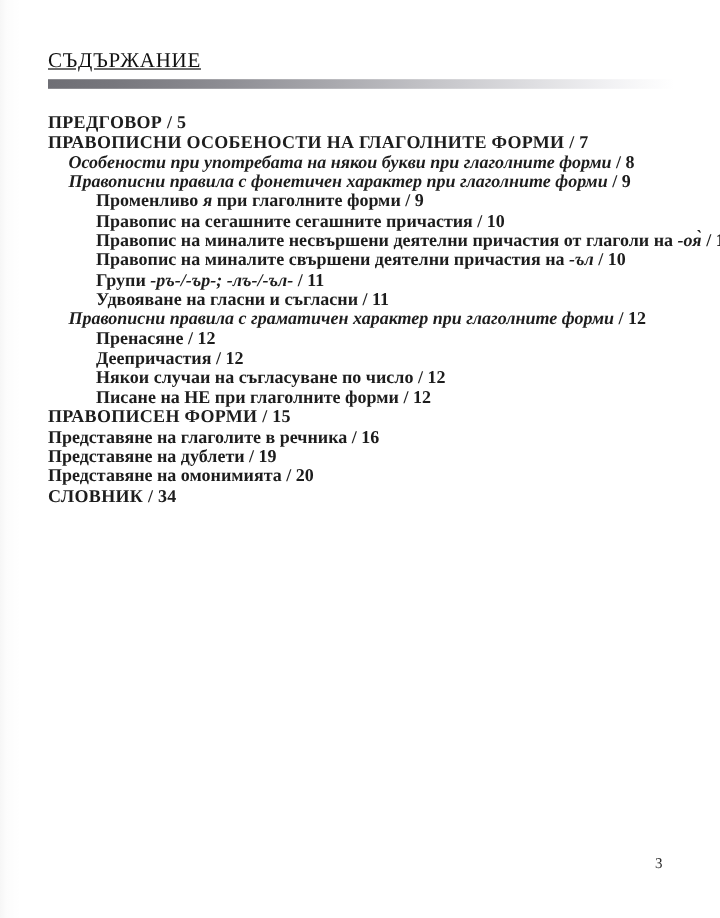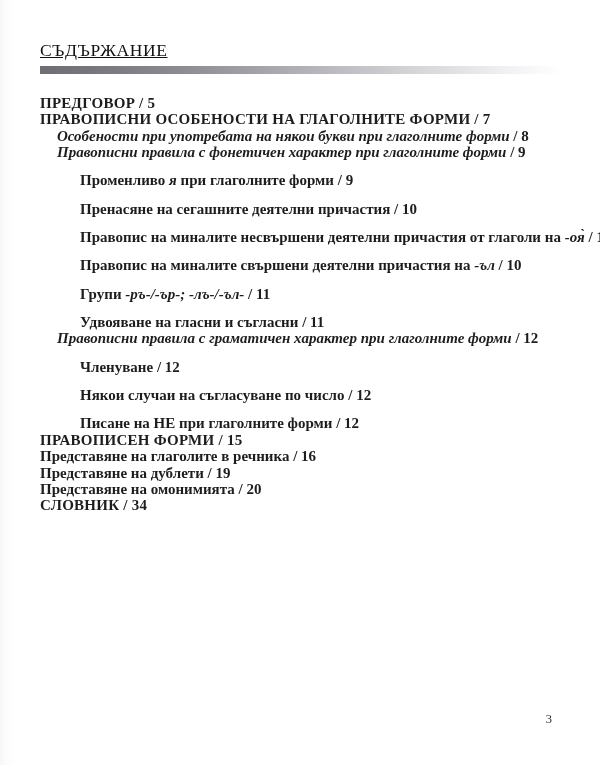--- a/index.html
+++ b/index.html
@@ -74,21 +74,21 @@
     white-space: nowrap;
     color: #1d1d1d;
     font-weight: bold;
   }
 
   
   .lvl-0 { margin-left: 0px; }
   
   .lvl-0.ital { margin-left: 17px; }
   
-  .lvl-1 { margin-left: 40px; margin-top: 12px; }
+  .lvl-1 { margin-left: 40px; }
 
   .toc-entry.ital { font-style: italic; }
 
   .toc-entry .txt { }
   .toc-entry .em  { font-style: italic; }
 
   .toc-entry .sep { font-style: normal; }
   .toc-entry .pg  { font-style: normal; }
 
   
@@ -111,27 +111,28 @@
   <h1 id="toc-heading">СЪДЪРЖАНИЕ</h1>
 
   <div id="heading-rule"></div>
 
   <ul id="toc-list">
       <li class="toc-entry lvl-0 caps"><span class="txt">ПРЕДГОВОР</span><span class="sep"> / </span><span class="pg">5</span></li>
       <li class="toc-entry lvl-0 caps"><span class="txt">ПРАВОПИСНИ ОСОБЕНОСТИ НА ГЛАГОЛНИТЕ ФОРМИ</span><span class="sep"> / </span><span class="pg">7</span></li>
       <li class="toc-entry lvl-0 ital"><span class="txt">Особености при употребата на някои букви при глаголните форми</span><span class="sep"> / </span><span class="pg">8</span></li>
       <li class="toc-entry lvl-0 ital"><span class="txt">Правописни правила с фонетичен характер при глаголните форми</span><span class="sep"> / </span><span class="pg">9</span></li>
       <li class="toc-entry lvl-1"><span class="txt">Променливо <span class="em">я</span> при глаголните форми</span><span class="sep"> / </span><span class="pg">9</span></li>
-      <li class="toc-entry lvl-1"><span class="txt">Пренасяне на сегашните деятелни причастия</span><span class="sep"> / </span><span class="pg">10</span></li>
+      <li class="toc-entry lvl-1"><span class="txt">Правопис на сегашните сегашните причастия</span><span class="sep"> / </span><span class="pg">10</span></li>
       <li class="toc-entry lvl-1"><span class="txt">Правопис на миналите несвършени деятелни причастия от глаголи на <span class="em">-оя̀</span></span><span class="sep"> / </span><span class="pg">10</span></li>
       <li class="toc-entry lvl-1"><span class="txt">Правопис на миналите свършени деятелни причастия на <span class="em">-ъл</span></span><span class="sep"> / </span><span class="pg">10</span></li>
       <li class="toc-entry lvl-1"><span class="txt">Групи <span class="em">-ръ-/-ър-; -лъ-/-ъл-</span></span><span class="sep"> / </span><span class="pg">11</span></li>
       <li class="toc-entry lvl-1"><span class="txt">Удвояване на гласни и съгласни</span><span class="sep"> / </span><span class="pg">11</span></li>
       <li class="toc-entry lvl-0 ital"><span class="txt">Правописни правила с граматичен характер при глаголните форми</span><span class="sep"> / </span><span class="pg">12</span></li>
-      <li class="toc-entry lvl-1"><span class="txt">Членуване</span><span class="sep"> / </span><span class="pg">12</span></li>
+      <li class="toc-entry lvl-1"><span class="txt">Пренасяне</span><span class="sep"> / </span><span class="pg">12</span></li>
+      <li class="toc-entry lvl-1"><span class="txt">Деепричастия</span><span class="sep"> / </span><span class="pg">12</span></li>
       <li class="toc-entry lvl-1"><span class="txt">Някои случаи на съгласуване по число</span><span class="sep"> / </span><span class="pg">12</span></li>
       <li class="toc-entry lvl-1"><span class="txt">Писане на НЕ при глаголните форми</span><span class="sep"> / </span><span class="pg">12</span></li>
       <li class="toc-entry lvl-0 caps"><span class="txt">ПРАВОПИСЕН ФОРМИ</span><span class="sep"> / </span><span class="pg">15</span></li>
       <li class="toc-entry lvl-0"><span class="txt">Представяне на глаголите в речника</span><span class="sep"> / </span><span class="pg">16</span></li>
       <li class="toc-entry lvl-0"><span class="txt">Представяне на дублети</span><span class="sep"> / </span><span class="pg">19</span></li>
       <li class="toc-entry lvl-0"><span class="txt">Представяне на омонимията</span><span class="sep"> / </span><span class="pg">20</span></li>
       <li class="toc-entry lvl-0 caps"><span class="txt">СЛОВНИК</span><span class="sep"> / </span><span class="pg">34</span></li>
     </ul>
 
   <div id="folio">3</div>

